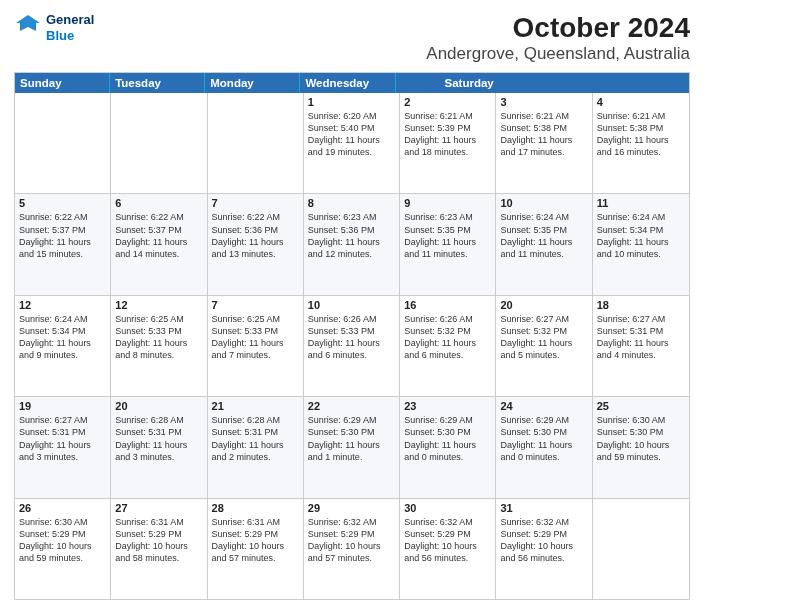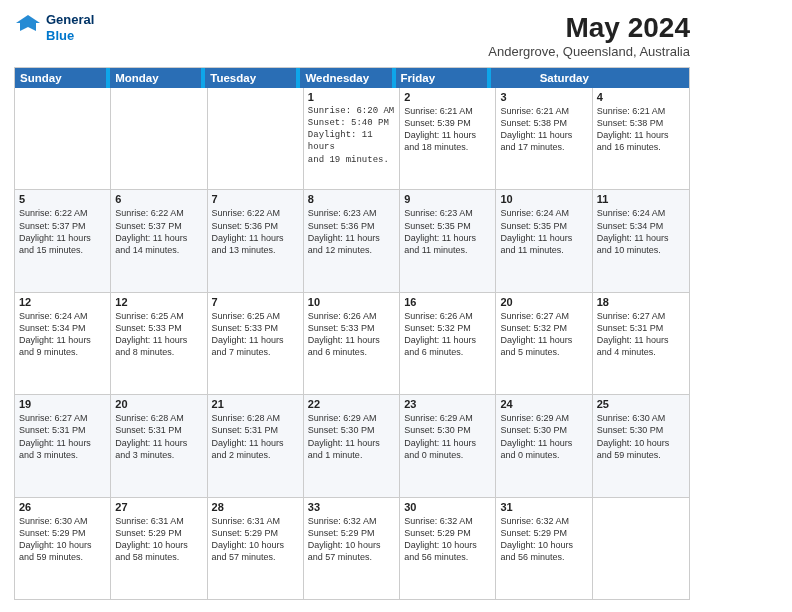--- a/index.html
+++ b/index.html
@@ -31,41 +31,41 @@
     }
     .title-area {
       text-align: right;
     }
     .month-title {
       font-size: 28px;
       font-weight: bold;
       color: #222;
     }
     .location {
-      font-size: 13px;
+      font-size: 17px;
       color: #444;
     }
     .calendar {
       flex: 1;
       display: flex;
       flex-direction: column;
       border: 1px solid #ccc;
     }
     .cal-header-row {
       display: grid;
       grid-template-columns: repeat(7, 1fr);
       background: #2a6eb5;
     }
     .cal-header-cell {
       color: #fff;
       font-size: 11.5px;
       font-weight: bold;
       padding: 4px 5px;
       text-align: left;
-      border-right: 4px solid #0ea5e9;
+      border-right: 1px solid #0ea5e9;
     }
     .cal-header-cell:last-child { border-right: none; margin-left: 44px; }
     .cal-body {
       flex: 1;
       display: flex;
       flex-direction: column;
     }
     .cal-row {
       display: grid;
       grid-template-columns: repeat(7, 1fr);
@@ -108,42 +108,41 @@
     <rect x="0" y="0" width="28" height="30" fill="none"></rect>
 
     <polygon points="14,2 26,10 22,10 22,18 14,14 6,18 6,10 2,10" fill="#0077cc" opacity="0.85"></polygon>
   </svg>
   <div>
     <div style="font-size:13px;font-weight:bold;color:#003366;line-height:1.25;">General</div>
     <div style="font-size:13px;font-weight:bold;color:#0077cc;line-height:1.25;">Blue</div>
   </div>
 </div>
     <div class="title-area">
-      <div class="month-title">May 2024</div>
+      <div class="month-title">October 2024</div>
       <div class="location">Andergrove, Queensland, Australia</div>
     </div>
   </div>
 
   <div class="calendar">
     <div class="cal-header-row">
     <div class="cal-header-cell">Sunday</div>
+        <div class="cal-header-cell">Tuesday</div>
         <div class="cal-header-cell">Monday</div>
-        <div class="cal-header-cell">Tuesday</div>
         <div class="cal-header-cell">Wednesday</div>
-        <div class="cal-header-cell">Friday</div>
         <div class="cal-header-cell">Saturday</div>
       </div>
     <div class="cal-body">
     <div class="cal-row">
           <div class="cal-cell"></div>
           <div class="cal-cell"></div>
           <div class="cal-cell"></div>
           <div class="cal-cell">
             <span class="day-num">1</span>
-            <div class="cell-text" style="white-space: pre-line; font-family: Liberation Mono, monospace;">Sunrise: 6:20 AM
+            <div class="cell-text" style="white-space: pre-line;">Sunrise: 6:20 AM
 Sunset: 5:40 PM
 Daylight: 11 hours
 and 19 minutes.</div>
           </div>
           <div class="cal-cell">
             <span class="day-num">2</span>
             <div class="cell-text" style="white-space: pre-line;">Sunrise: 6:21 AM
 Sunset: 5:39 PM
 Daylight: 11 hours
 and 18 minutes.</div>
@@ -332,21 +331,21 @@
 and 58 minutes.</div>
           </div>
           <div class="cal-cell">
             <span class="day-num">28</span>
             <div class="cell-text" style="white-space: pre-line;">Sunrise: 6:31 AM
 Sunset: 5:29 PM
 Daylight: 10 hours
 and 57 minutes.</div>
           </div>
           <div class="cal-cell">
-            <span class="day-num">33</span>
+            <span class="day-num">29</span>
             <div class="cell-text" style="white-space: pre-line;">Sunrise: 6:32 AM
 Sunset: 5:29 PM
 Daylight: 10 hours
 and 57 minutes.</div>
           </div>
           <div class="cal-cell">
             <span class="day-num">30</span>
             <div class="cell-text" style="white-space: pre-line;">Sunrise: 6:32 AM
 Sunset: 5:29 PM
 Daylight: 10 hours

